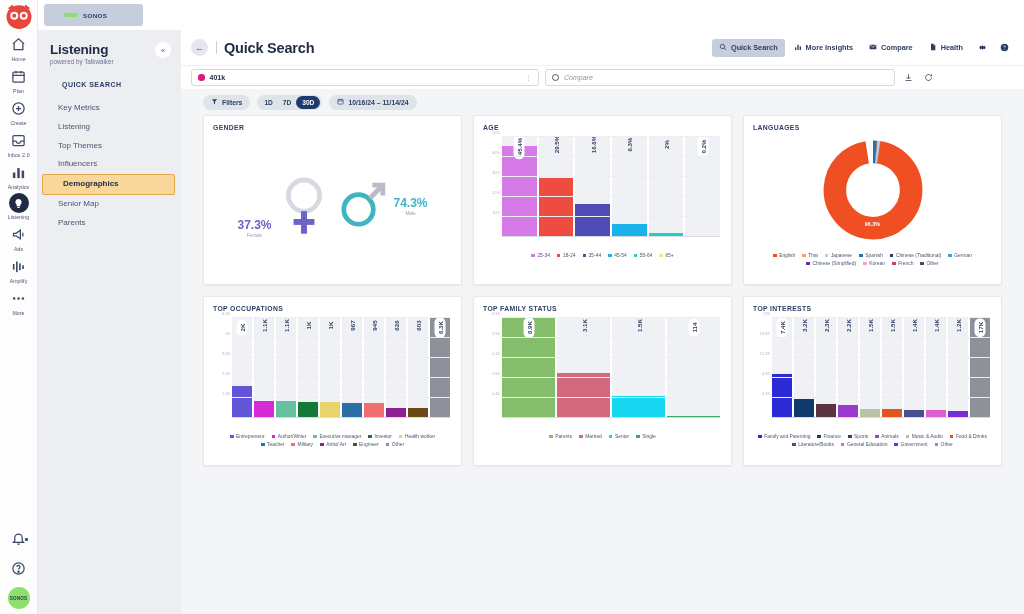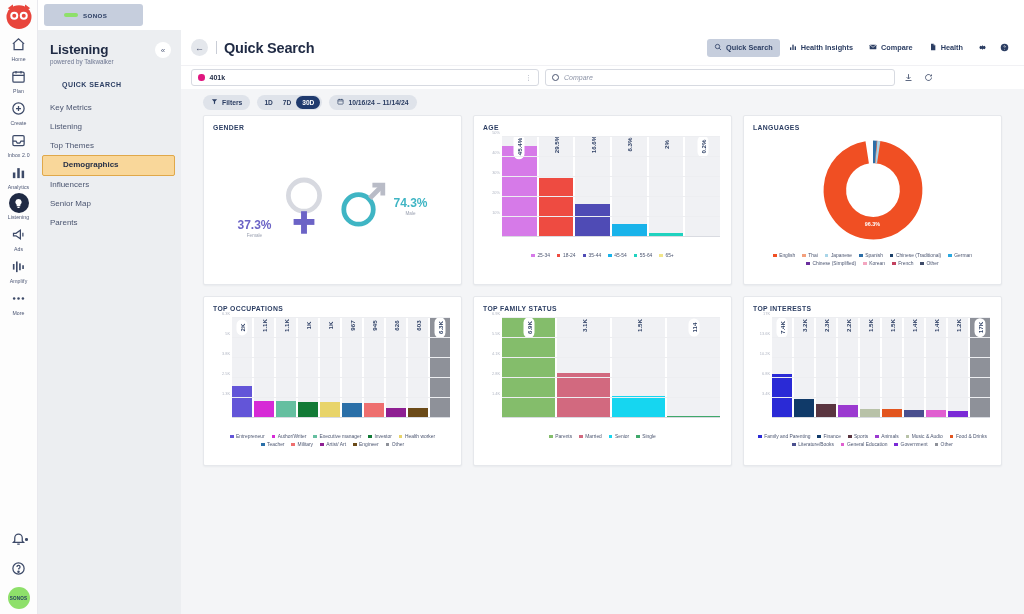--- a/index.html
+++ b/index.html
@@ -58,21 +58,21 @@
   .sb-sub{ font-size:6.3px; color:#6d7691; padding-left:12px; margin-top:1px;}
   .sb-collapse{
     position:absolute; right:10px; top:12px; width:16px;height:16px;border-radius:50%;
     background:#fff; display:flex;align-items:center;justify-content:center;
     font-size:8px;color:#5a6персона; color:#5a6480; cursor:pointer;
   }
   .sb-nav{ margin-top:16px; }
   .sb-head{ font-size:7px; font-weight:700; color:#2c3e63; padding:0 0 0 24px;
             letter-spacing:.45px; margin-bottom:11px;}
   .sb-item{
-    font-size:8px; color:#4b5570; padding:5px 0 5px 12px; cursor:pointer;
+    font-size:8px; color:#4b5570; padding:5px 0 5px 20px; cursor:pointer;
     line-height:1.1;
   }
   .sb-item.active{
     background:#f9d79a; border:1px solid #e0a84a; color:#1f2a44; font-weight:700;
     margin-left:4px; margin-right:6px; padding-left:20px; border-radius:2px;
   }
 
   
   .main{
     position:absolute; left:181px; top:30px; width:843px; height:584px;
@@ -321,22 +321,22 @@
     <div class="sb-title">Listening</div>
     <div class="sb-sub">powered by Talkwalker</div>
     <div class="sb-collapse">
       <span>«</span>
     </div>
     <div class="sb-nav">
       <div class="sb-head">QUICK SEARCH</div>
       <div class="sb-item">Key Metrics</div>
       <div class="sb-item">Listening</div>
       <div class="sb-item">Top Themes</div>
+      <div class="sb-item">Influencers</div>
       <div class="sb-item active">Demographics</div>
-      <div class="sb-item">Influencers</div>
       <div class="sb-item">Senior Map</div>
       <div class="sb-item">Parents</div>
     </div>
   </div>
 
   <div class="main">
 
     <div class="main-head">
       <div class="back-btn">
         <span>←</span>
@@ -355,21 +355,21 @@
           <span>Quick Search</span>
         </div>
         <div class="hnav">
           <span>
             <svg viewBox="0 0 24 24" fill="currentColor">
                 <rect x="3" y="13" width="4" height="8"></rect>
                 <rect x="10" y="5" width="4" height="16"></rect>
                 <rect x="17" y="10" width="4" height="11"></rect>
               </svg>
           </span>
-          <span>Health Insights</span>
+          <span>More Insights</span>
         </div>
         <div class="hnav">
           <span>
             <svg viewBox="0 0 24 24" fill="currentColor">
                 <rect x="2" y="5" width="20" height="14" rx="2"></rect>
                 <path d="M3 6l9 7 9-7" stroke="#fff" stroke-width="2" fill="none"></path>
               </svg>
           </span>
           <span>Compare</span>
         </div>

